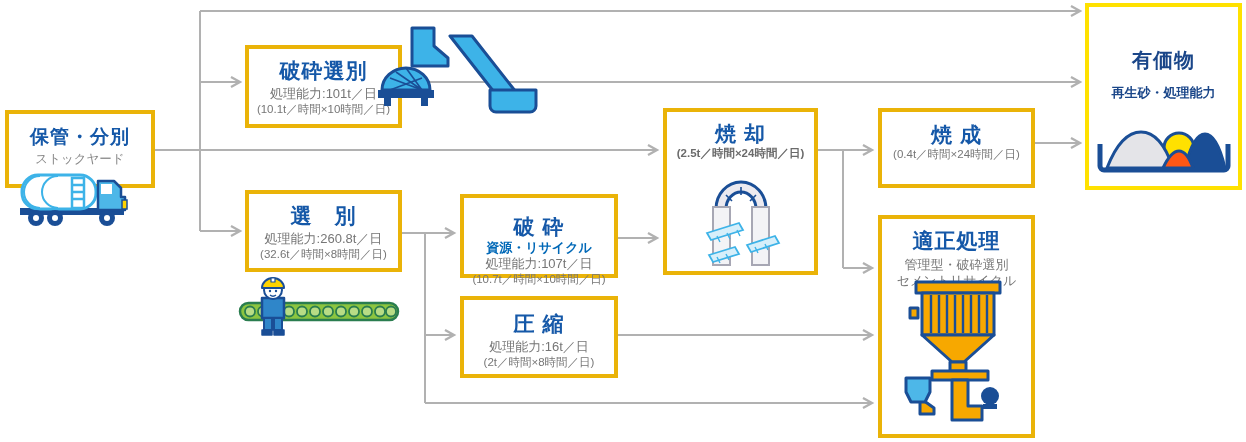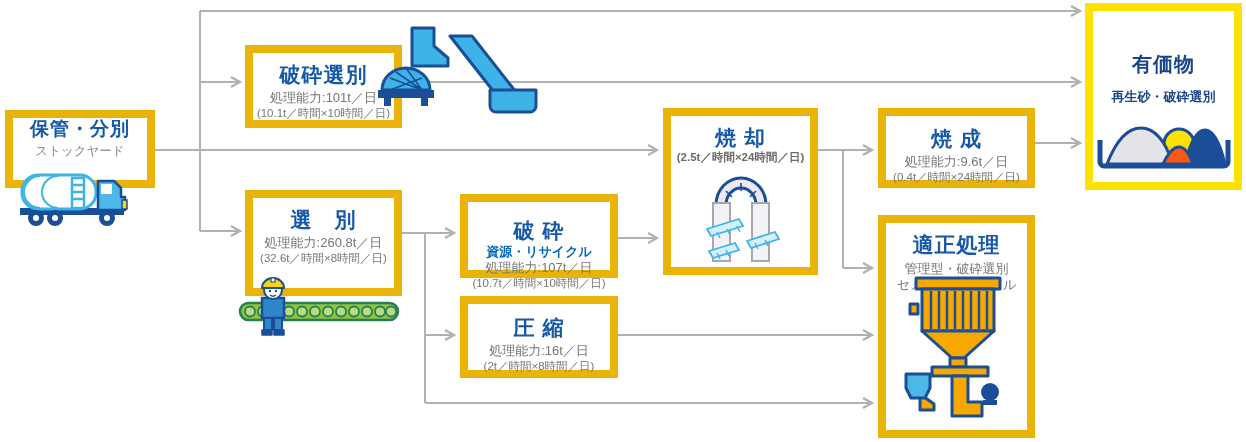--- a/index.html
+++ b/index.html
@@ -1,30 +1,30 @@
 <!DOCTYPE html>
 <html><head>
 <meta charset="utf-8">
 <style>
   html,body{margin:0;padding:0;background:#fff;}
   body{font-family:"Liberation Sans","DejaVu Sans",sans-serif;}
   .canvas{position:relative;width:1246px;height:442px;background:#fff;overflow:hidden;}
   .connectors{position:absolute;left:0;top:0;z-index:1;}
-  .pbox{position:absolute;background:#fff;border:8px solid #eab308;box-sizing:border-box;
+  .pbox{position:absolute;background:#fff;border:4px solid #eab308;box-sizing:border-box;
         text-align:center;z-index:2;white-space:nowrap;}
   .pbox-title{color:#1558a8;font-weight:bold;font-size:21px;letter-spacing:1px;line-height:1.2;}
   .pbox-cap{color:#767676;font-size:13px;margin-top:3px;line-height:1.25;}
   .pbox-detail{color:#767676;font-size:11.5px;margin-top:1px;line-height:1.2;}
   .pbox-tag{color:#0068b7;font-weight:bold;font-size:13px;margin-top:1px;line-height:1.2;}
   .bold-gray{font-weight:bold;color:#6b6b6b;}
-  .box-storage{left:5px;top:110px;width:150px;height:78px;padding-top:0;text-align:center;}
+  .box-storage{left:5px;top:110px;width:150px;height:78px;padding-top:12px;text-align:center;}
   .box-storage .pbox-title{font-size:19px;}
   .box-storage .pbox-cap{font-size:12.5px;color:#8a8a8a;}
   .box-crush-sort{left:245px;top:45px;width:157px;height:83px;padding-top:9px;}
-  .box-sort{left:245px;top:190px;width:157px;height:106px;padding-top:9px;}
+  .box-sort{left:245px;top:190px;width:157px;height:82px;padding-top:9px;}
   .box-crush{left:460px;top:194px;width:158px;height:84px;padding-top:16px;}
   .box-compress{left:460px;top:296px;width:158px;height:82px;padding-top:11px;}
   .box-incinerate{left:663px;top:108px;width:155px;height:167px;padding-top:9px;}
   .box-calcine{left:878px;top:108px;width:157px;height:80px;padding-top:10px;text-align:center;}
   .box-proper{left:878px;top:215px;width:157px;height:223px;padding-top:11px;font-family:Liberation Mono, monospace;}
   .box-valuables{left:1085px;top:3px;width:157px;height:187px;border-color:#ffe100;padding-top:41px;}
   .box-valuables .pbox-title{color:#1a4689;font-size:20px;}
   .box-valuables .pbox-cap{color:#1a4689;font-weight:bold;font-size:13px;margin-top:13px;}
   .inbox-icon{position:absolute;left:50%;transform:translateX(-50%);}
   .float-icon{position:absolute;z-index:3;}
@@ -107,21 +107,20 @@
       <g stroke="#3db3e8" stroke-width="1.4">
         <path d="M18,61 l3,6 M28,58 l3,6 M38,55 l3,6"></path>
         <path d="M18,82 l3,6 M27,79 l3,6"></path>
         <path d="M56,72 l3,6 M66,69 l3,6"></path>
       </g>
     </svg>
   </div>
 
   <div class="pbox box-calcine">
     <div class="pbox-title">焼 成</div>
-    <div class="pbox-cap">処理能力:9.6t／日</div>
     <div class="pbox-detail">(0.4t／時間×24時間／日)</div>
   </div>
 
   <div class="pbox box-proper">
     <div class="pbox-title">適正処理</div>
     <div class="pbox-cap">管理型・破砕選別</div>
     <div class="pbox-cap" style="margin-top:0">セメントリサイクル</div>
     <svg class="inbox-icon" style="bottom:8px" width="118" height="148" viewBox="0 0 118 148">
       <g fill="#f7a800" stroke="#1a4e96" stroke-width="3" stroke-linejoin="round">
         <rect x="12" y="30" width="8" height="10"></rect>
@@ -137,21 +136,21 @@
         <path d="M33,17 v38 M41,17 v38 M49,17 v38 M57,17 v38 M65,17 v38 M73,17 v38 M81,17 v38 M89,17 v38"></path>
       </g>
       <path d="M8,100 h24 v14 l-5,10 h-14 l-5,-10 z" fill="#4db7e8" stroke="#1a4e96" stroke-width="3" stroke-linejoin="round"></path>
       <circle cx="92" cy="118" r="9" fill="#1a4e96"></circle>
       <rect x="85" y="126" width="14" height="5" fill="#1a4e96"></rect>
     </svg>
   </div>
 
   <div class="pbox box-valuables">
     <div class="pbox-title">有価物</div>
-    <div class="pbox-cap">再生砂・破砕選別</div>
+    <div class="pbox-cap">再生砂・処理能力</div>
     <svg class="inbox-icon" style="bottom:10px" width="138" height="58" viewBox="0 0 138 58">
       <circle cx="84" cy="30" r="15" fill="#ffe100" stroke="#1a4e96" stroke-width="3"></circle>
       <path d="M12,50 Q26,14 46,14 Q66,14 78,50 Z" fill="#e4e4e8" stroke="#1a4e96" stroke-width="3"></path>
       <path d="M90,50 Q98,16 110,16 Q122,16 130,50 Z" fill="#1a4e96" stroke="#1a4e96" stroke-width="3"></path>
       <path d="M68,50 Q76,33 84,33 Q92,33 98,50 Z" fill="#ff5714" stroke="#1a4e96" stroke-width="3"></path>
       <path d="M5,26 v22 a4,4 0 0 0 4,4 h120 a4,4 0 0 0 4,-4 v-22" fill="none" stroke="#1a4e96" stroke-width="5"></path>
     </svg>
   </div>
 
   <svg class="float-icon" style="left:14px;top:170px" width="125" height="58" viewBox="0 0 125 58">

